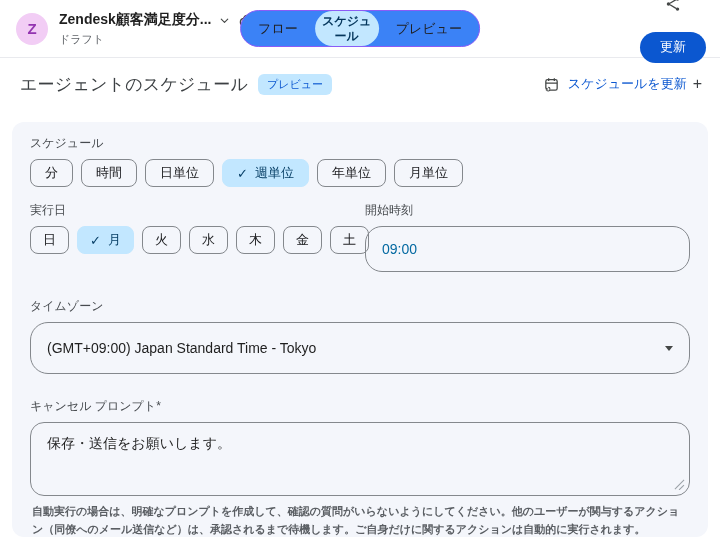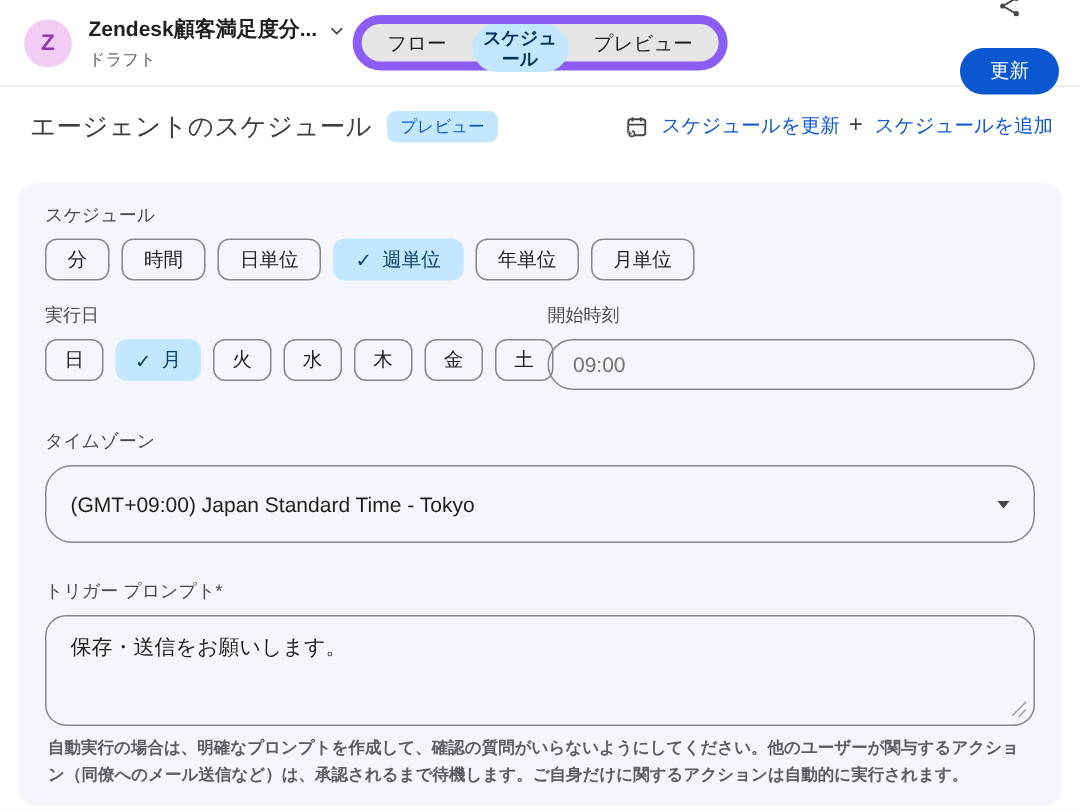--- a/index.html
+++ b/index.html
@@ -17,22 +17,22 @@
   .agent-info { display:flex; align-items:center; gap:11px; }
   .avatar { width:32px; height:32px; border-radius:50%; background:#f2cdf5;
     color:#9334b0; font-weight:700; font-size:15px; display:flex;
     align-items:center; justify-content:center; flex:0 0 32px; }
   .agent-name-row { display:flex; align-items:center; gap:7px;
     font-size:14px; font-weight:700; color:#1f1f1f; }
   .agent-name-row .icon { display:flex; align-items:center; }
   .agent-status { font-size:11px; color:#5f6368; margin-top:2px; }
 
   .segmented { position:absolute; left:50%; top:10px; transform:translateX(-50%);
-    height:37px; border:6px solid #8b5cf6; border-radius:100px; display:flex;
-    align-items:stretch; background:#e5e5e5; }
+    height:37px; border:1px solid #8b5cf6; border-radius:100px; display:flex;
+    align-items:stretch; background:#3b82f6; }
   .seg { padding:0 17px; font-size:13px; color:#202124; display:flex;
     align-items:center; cursor:pointer; white-space:nowrap; }
   .seg.active { background:#c2e7ff; border-radius:100px; font-weight:700;
     color:#04365c; font-size:12px; width:64px; padding:16px 6px;
     justify-content:center; text-align:center; line-height:1.2;
     white-space:normal; }
 
   .topbar-right { margin-left:auto; display:flex; align-items:center; gap:19px;flex-direction:column; }
   .update-btn { height:31px; padding:0 20px; border-radius:16px; background:#0b57d0;
     color:#fff; font-size:13px; font-weight:500; display:flex; align-items:center;
@@ -60,22 +60,22 @@
     background:transparent; cursor:pointer; white-space:nowrap; }
   .chip.small { padding:0 12px; }
   .chip.selected { background:#c2e7ff; border-color:#c2e7ff; color:#073f66;
     font-weight:500; }
   .check-glyph { font-size:13px; line-height:1; }
   .chip:not(.selected) .check-glyph { display:none; }
 
   .row2 { display:flex; margin-top:15px; }
   .col-days { width:335px; }
   .col-time { flex:1; }
-  .time-input { margin-top:7px; width:100%; height:34px; border:1px solid #84888d;
-    border-radius:17px; padding:0 16px; font-size:14px; color:#737373;
+  .time-input { margin-top:7px; width:100%; height:46px; border:1px solid #84888d;
+    border-radius:17px; padding:0 16px; font-size:14px; color:#0369a1;
     background:transparent; font-family:inherit; outline:none; display:block; }
 
   .tz-label { margin-top:26px; }
   .tz-select { margin-top:7px; height:52px; border:1px solid #84888d;
     border-radius:18px; padding:0 16px; display:flex; align-items:center;
     justify-content:space-between; font-size:14px; color:#1f1f1f; cursor:pointer; }
   .select-arrow { width:0; height:0; border-left:4.5px solid transparent;
     border-right:4.5px solid transparent; border-top:5.5px solid #444746; }
 
   .prompt-label { margin-top:24px; }
@@ -158,21 +158,20 @@
           <path d="M8 3v4M16 3v4M4 10h16"></path>
           <circle cx="7" cy="18.6" r="3.4" fill="#fff" stroke="none"></circle>
           <path d="M4.9 18.6a2.5 2.5 0 1 0 2.5-2.5" stroke-width="1.5"></path>
           <path d="M5 16.2v2.2h2.2" stroke-width="1.5"></path>
         </svg>
       </span>
       <span>スケジュールを更新</span>
     </div>
     <div class="hlink">
       <span class="plus-glyph">+</span>
-      <span>スケジュールを追加</span>
     </div>
   </div>
 </div>
 
 <div class="card">
 
   <div class="field-label">スケジュール</div>
   <div class="chips">
     <div class="chip">
 
@@ -239,21 +238,21 @@
       <input class="time-input" value="09:00" style="">
     </div>
   </div>
 
   <div class="field-label tz-label">タイムゾーン</div>
   <div class="tz-select">
     <span>(GMT+09:00) Japan Standard Time - Tokyo</span>
     <span class="select-arrow"></span>
   </div>
 
-  <div class="field-label prompt-label">トリガー プロンプト*</div>
+  <div class="field-label prompt-label">キャンセル プロンプト*</div>
   <div class="prompt-wrap">
     <textarea class="prompt-box" style="">保存・送信をお願いします。</textarea>
     <div class="grip"></div>
   </div>
 
   <div class="help">自動実行の場合は、明確なプロンプトを作成して、確認の質問がいらないようにしてください。他のユーザーが関与するアクション（同僚へのメール送信など）は、承認されるまで待機します。ご自身だけに関するアクションは自動的に実行されます。</div>
 
   <div class="actions">
     <div class="save-btn">保存</div>
     <div class="cancel-link">キャンセル</div>

